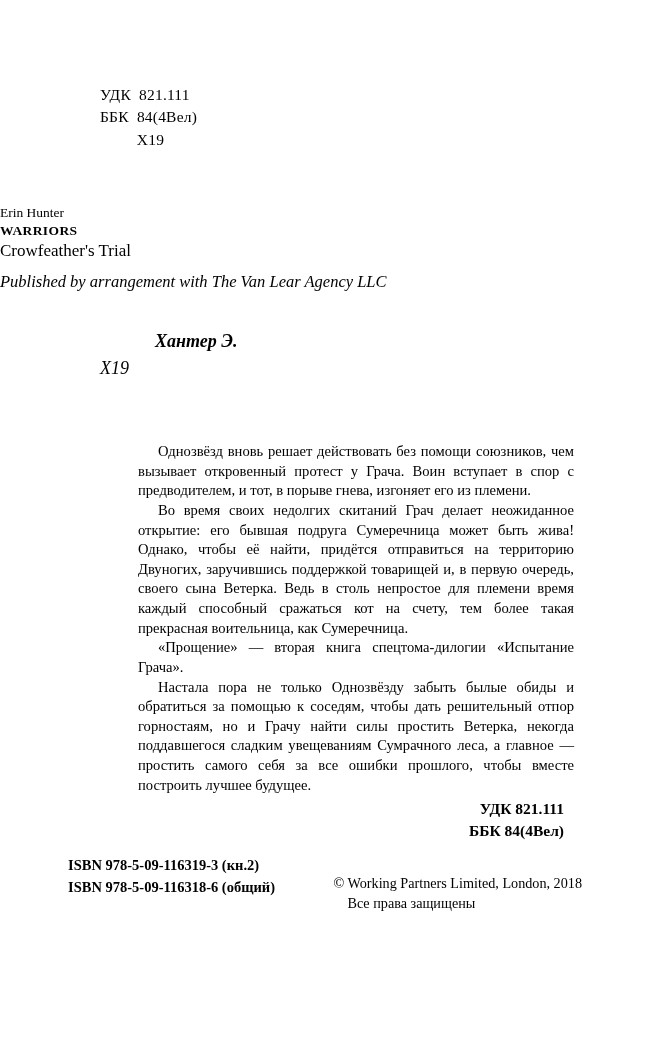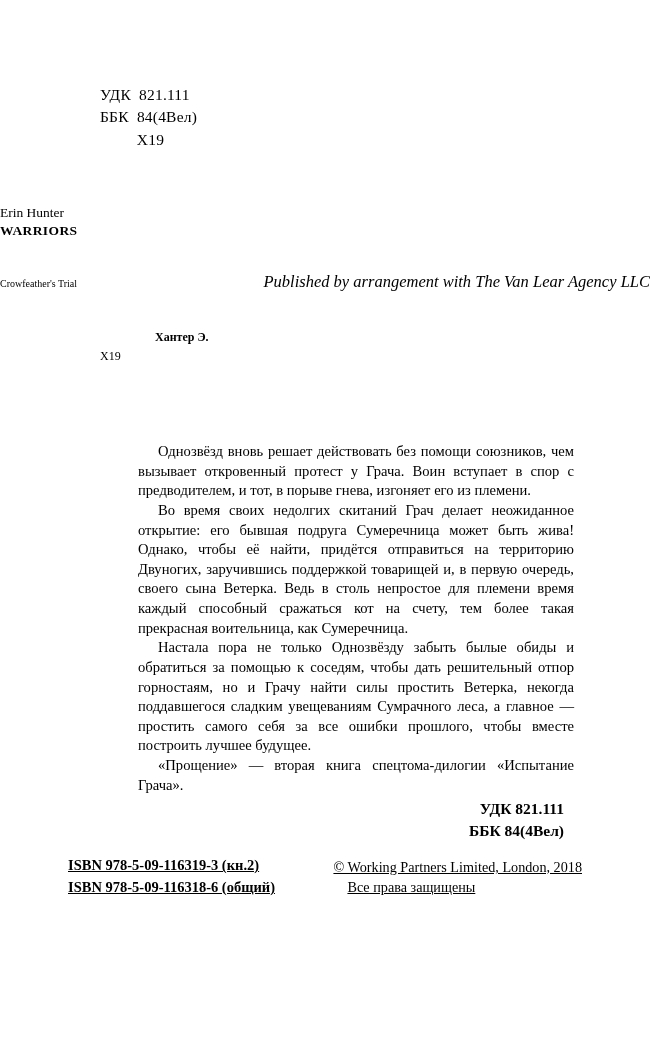--- a/index.html
+++ b/index.html
@@ -49,41 +49,41 @@
   }
   .credits .author {
     font-size: 13.5px;
   }
   .credits .series {
     font-size: 13.5px;
     font-weight: bold;
     letter-spacing: 0.4px;
   }
   .credits .subtitle {
-    font-size: 10px;
-    margin-top: 37px;
+    font-size: 17px;
   }
   .published {
     position: absolute;
     left: 0;
     top: 272px;
     width: 650px;
-    text-align: right;
+    text-align: left;
     font-size: 16.5px;
     font-style: italic;
   }
 
   
   .biblio {
     position: absolute;
     left: 100px;
     top: 330px;
     width: 474px;
-    font-size: 12px;
+    font-size: 18px;
     line-height: 1.32;
+    font-style: italic;
   }
   .biblio .head {
     font-weight: bold;
     margin-left: 55px;
   }
   .biblio .desc {
     position: relative;
     margin-top: 3px;
     text-align: justify;
     text-justify: inter-word;
@@ -129,34 +129,33 @@
   
   .footer {
     position: absolute;
     left: 68px;
     top: 855px;
     width: 514px;
   }
   .footer-inner {
     display: flex;
     justify-content: space-between;
-    align-items: center;
-    text-decoration: underline;
+    align-items: flex-start;
   }
   .isbn {
     font-size: 14.5px;
     font-weight: bold;
     line-height: 1.5;
     white-space: nowrap;
   }
   .copyright {
     font-size: 14.2px;
     line-height: 1.42;
     margin-left: 18px;
-    margin-top: 1px;
+    margin-top: 18px;
   }
   .copyright .ind {
     display: block;
     padding-left: 14px;
   }
 </style>
 </head>
 <body>
 
 <div class="page">
@@ -178,22 +177,22 @@
   <div class="biblio">
     <div class="head">Хантер Э.</div>
     <div class="desc">
       <span class="mark">Х19</span>
     </div>
   </div>
 
   <div class="annotation">
     <p>Однозвёзд вновь решает действовать без помощи союзников, чем вызывает откровенный протест у Грача. Воин вступает в спор с предводителем, и тот, в порыве гнева, изгоняет его из племени.</p>
     <p>Во время своих недолгих скитаний Грач делает неожиданное открытие: его бывшая подруга Сумеречница может быть жива! Однако, чтобы её найти, придётся отправиться на территорию Двуногих, заручившись поддержкой товарищей и, в первую очередь, своего сына Ветерка. Ведь в столь непростое для племени время каждый способный сражаться кот на счету, тем более такая прекрасная воительница, как Сумеречница.</p>
+    <p>«Прощение» — вторая книга спецтома-дилогии «Испытание Грача».</p>
     <p>Настала пора не только Однозвёзду забыть былые обиды и обратиться за помощью к соседям, чтобы дать решительный отпор горностаям, но и Грачу найти силы простить Ветерка, некогда поддавшегося сладким увещеваниям Сумрачного леса, а главное — простить самого себя за все ошибки прошлого, чтобы вместе построить лучшее будущее.</p>
-    <p>«Прощение» — вторая книга спецтома-дилогии «Испытание Грача».</p>
   </div>
 
   <div class="udk-bottom">
     <div>УДК  821.111</div>
     <div>ББК 84(4Вел)</div>
   </div>
 
   <div class="footer">
     <div class="footer-inner">
       <div class="isbn">

